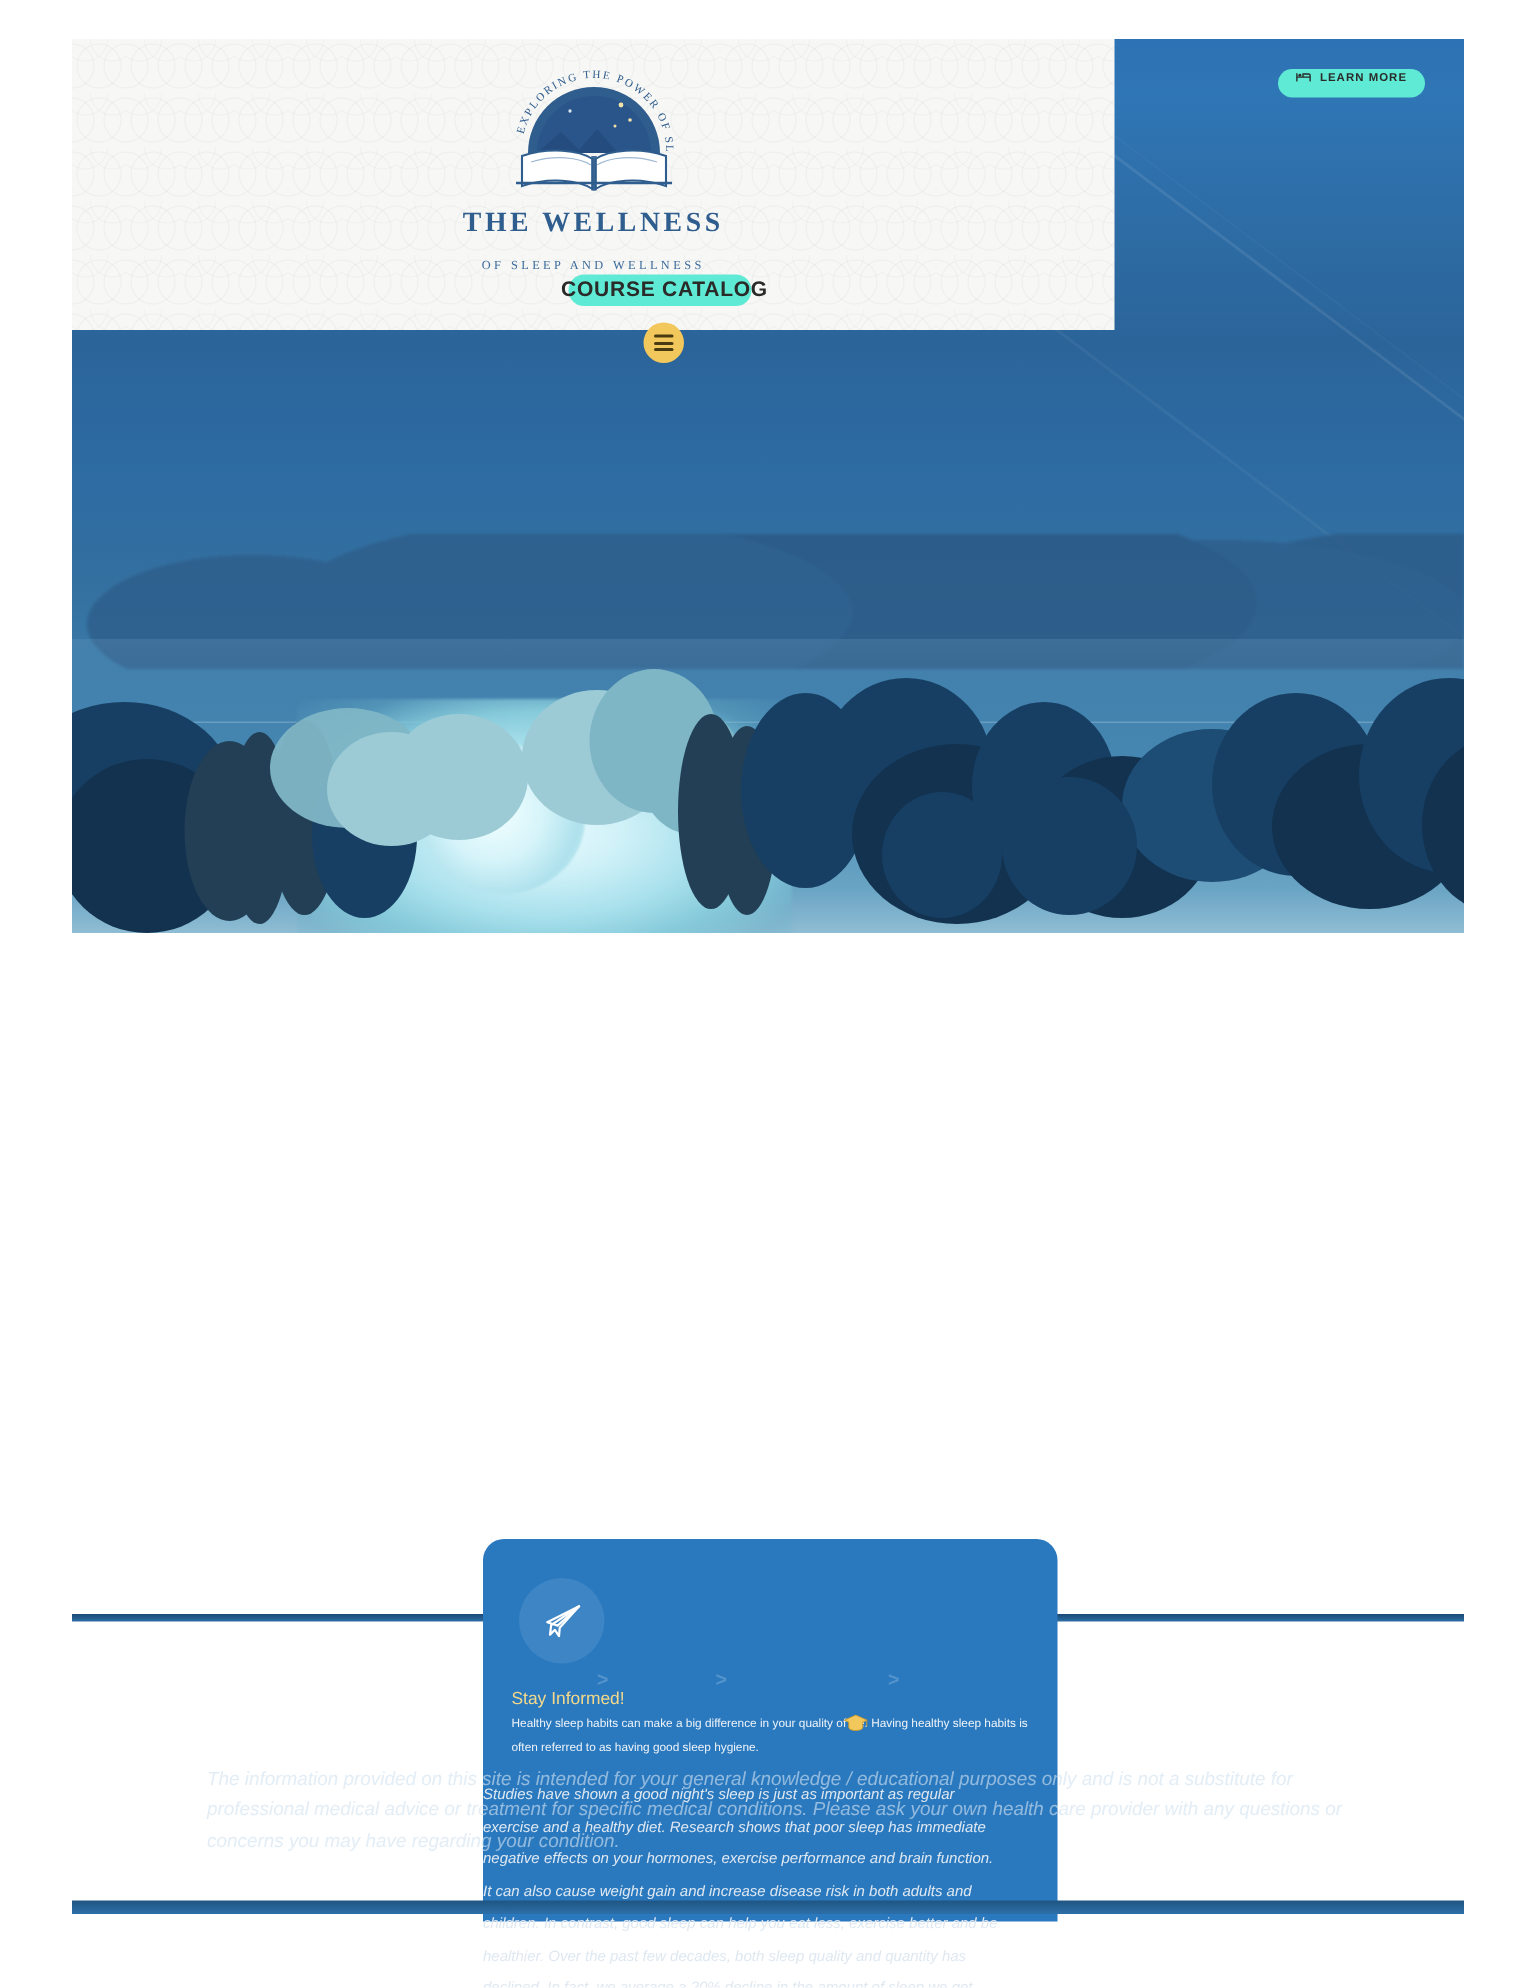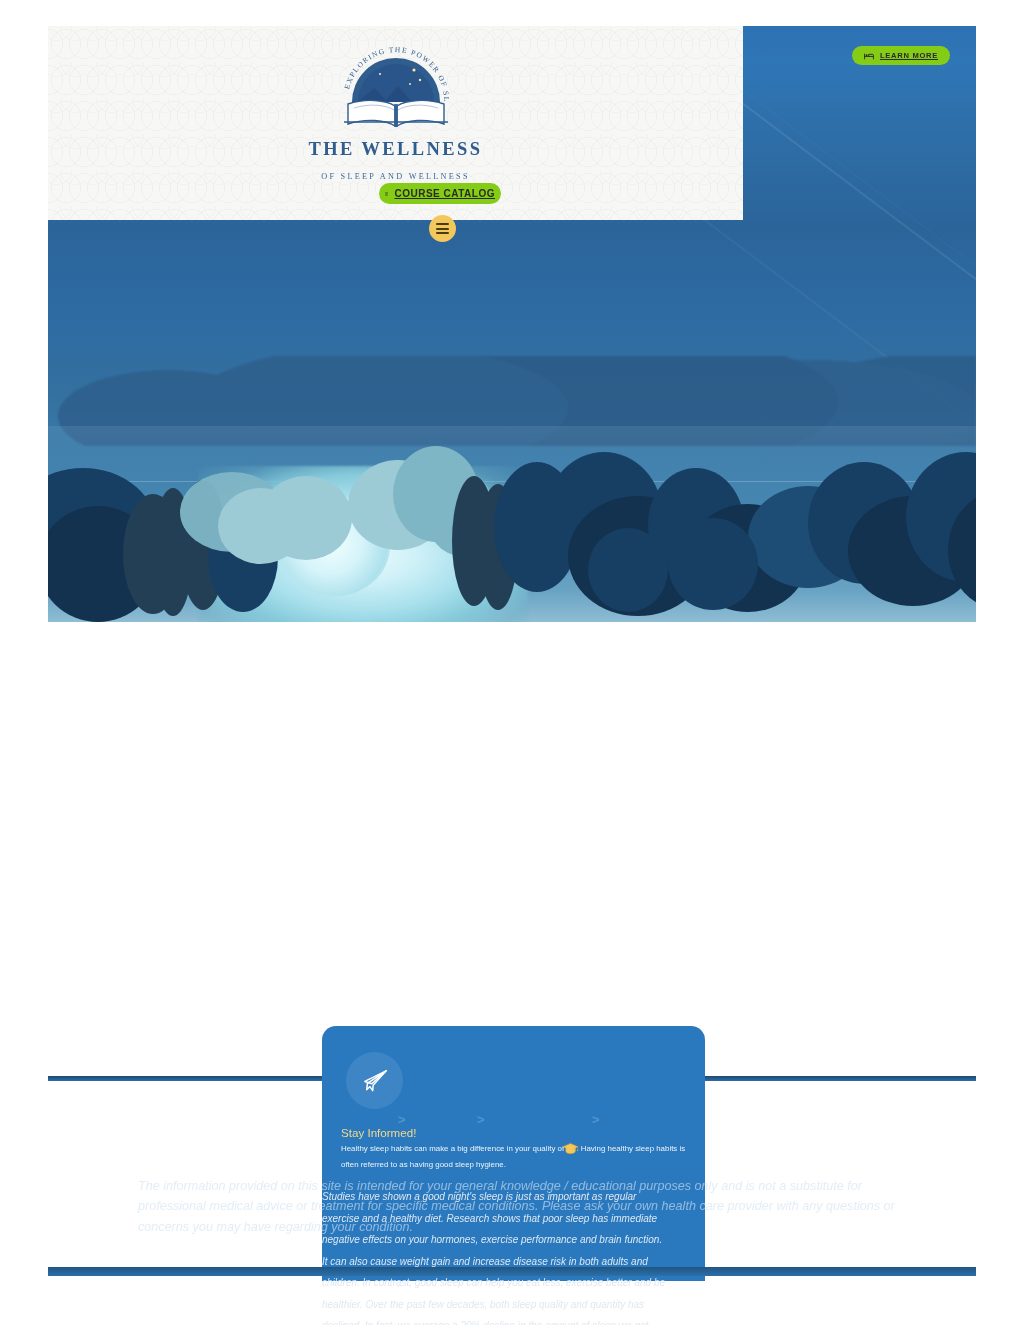--- a/index.html
+++ b/index.html
@@ -85,27 +85,27 @@
   .brand{margin-top:2px;text-align:center;line-height:1;}
   .brand-main{
     font-family:"Liberation Serif","DejaVu Serif",serif;
     font-size:18.5px;letter-spacing:2.4px;color:#2f5d8e;font-weight:700;
   }
   .brand-sub{
     font-family:"Liberation Serif","DejaVu Serif",serif;
     font-size:8.2px;letter-spacing:2.3px;color:#3a6a9b;margin-top:14px;font-weight:400;
   }
   .btn-pill{
-    display:inline-flex;align-items:center;gap:6px;justify-content:center;
-    background:#84cc16;color:#2a2a28;border:none;border-radius:999px;
-    font-weight:700;cursor:pointer;white-space:nowrap;text-decoration:underline;
+    display:inline-flex;align-items:flex-start;gap:6px;justify-content:center;
+    background:#5eead4;color:#2a2a28;border:none;border-radius:999px;
+    font-weight:700;cursor:pointer;white-space:nowrap;
   }
   .catalog-btn{
     position:absolute;left:331px;top:157px;width:122px;height:21px;
-    font-size:10px;letter-spacing:.5px;
+    font-size:14px;letter-spacing:.5px;
   }
   .hamburger{
     position:absolute;left:381px;top:189px;width:27px;height:27px;border-radius:50%;
     background:#f2c75c;border:none;cursor:pointer;
     display:flex;flex-direction:column;align-items:center;justify-content:center;gap:2.5px;
   }
   .hamburger i{display:block;width:13px;height:2px;background:#4a3a12;border-radius:1px;}
 
   .learn-btn{
     position:absolute;left:852px;top:46px;width:98px;height:19px;

